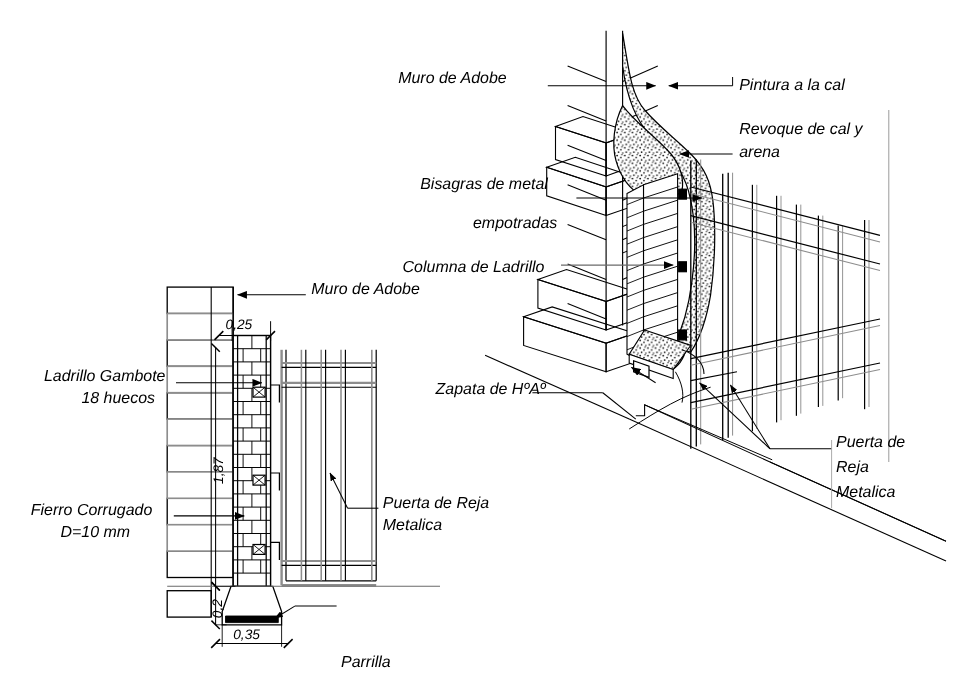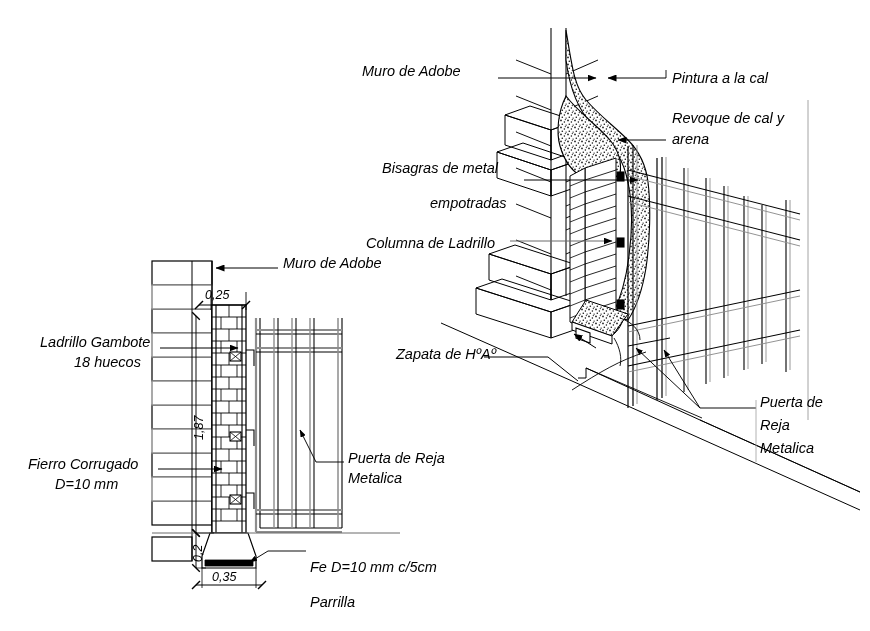--- a/index.html
+++ b/index.html
@@ -467,21 +467,20 @@
   <div class="lbl" style="left:28px;top:333px;margin-left:12px;">Ladrillo Gambote</div>
   <div class="lbl" style="left:74px;top:353px;">18 huecos</div>
 
   <div class="lbl" style="left:28px;top:455px;">Fierro Corrugado</div>
   <div class="lbl" style="left:55px;top:475px;">D=10 mm</div>
 
   <div class="lbl" style="left:348px;top:449px;">Puerta de Reja</div>
   <div class="lbl" style="left:348px;top:469px;">Metalica</div>
 
   <div class="lbl" style="left:310px;top:566px;margin-top:27px;">Parrilla</div>
-  <div class="lbl" style="left:310px;top:558px;">Fe D=10 mm c/5cm</div>
 
   <div class="dim" style="left:205px;top:288px;">0,25</div>
 
   <div class="dim vert" style="left:192px;top:440px;">1,87</div>
 
   <div class="dim vert" style="left:191px;top:562px;">0,2</div>
 
   <div class="dim" style="left:212px;top:570px;text-align:center;">0,35</div>
 
 </div>

